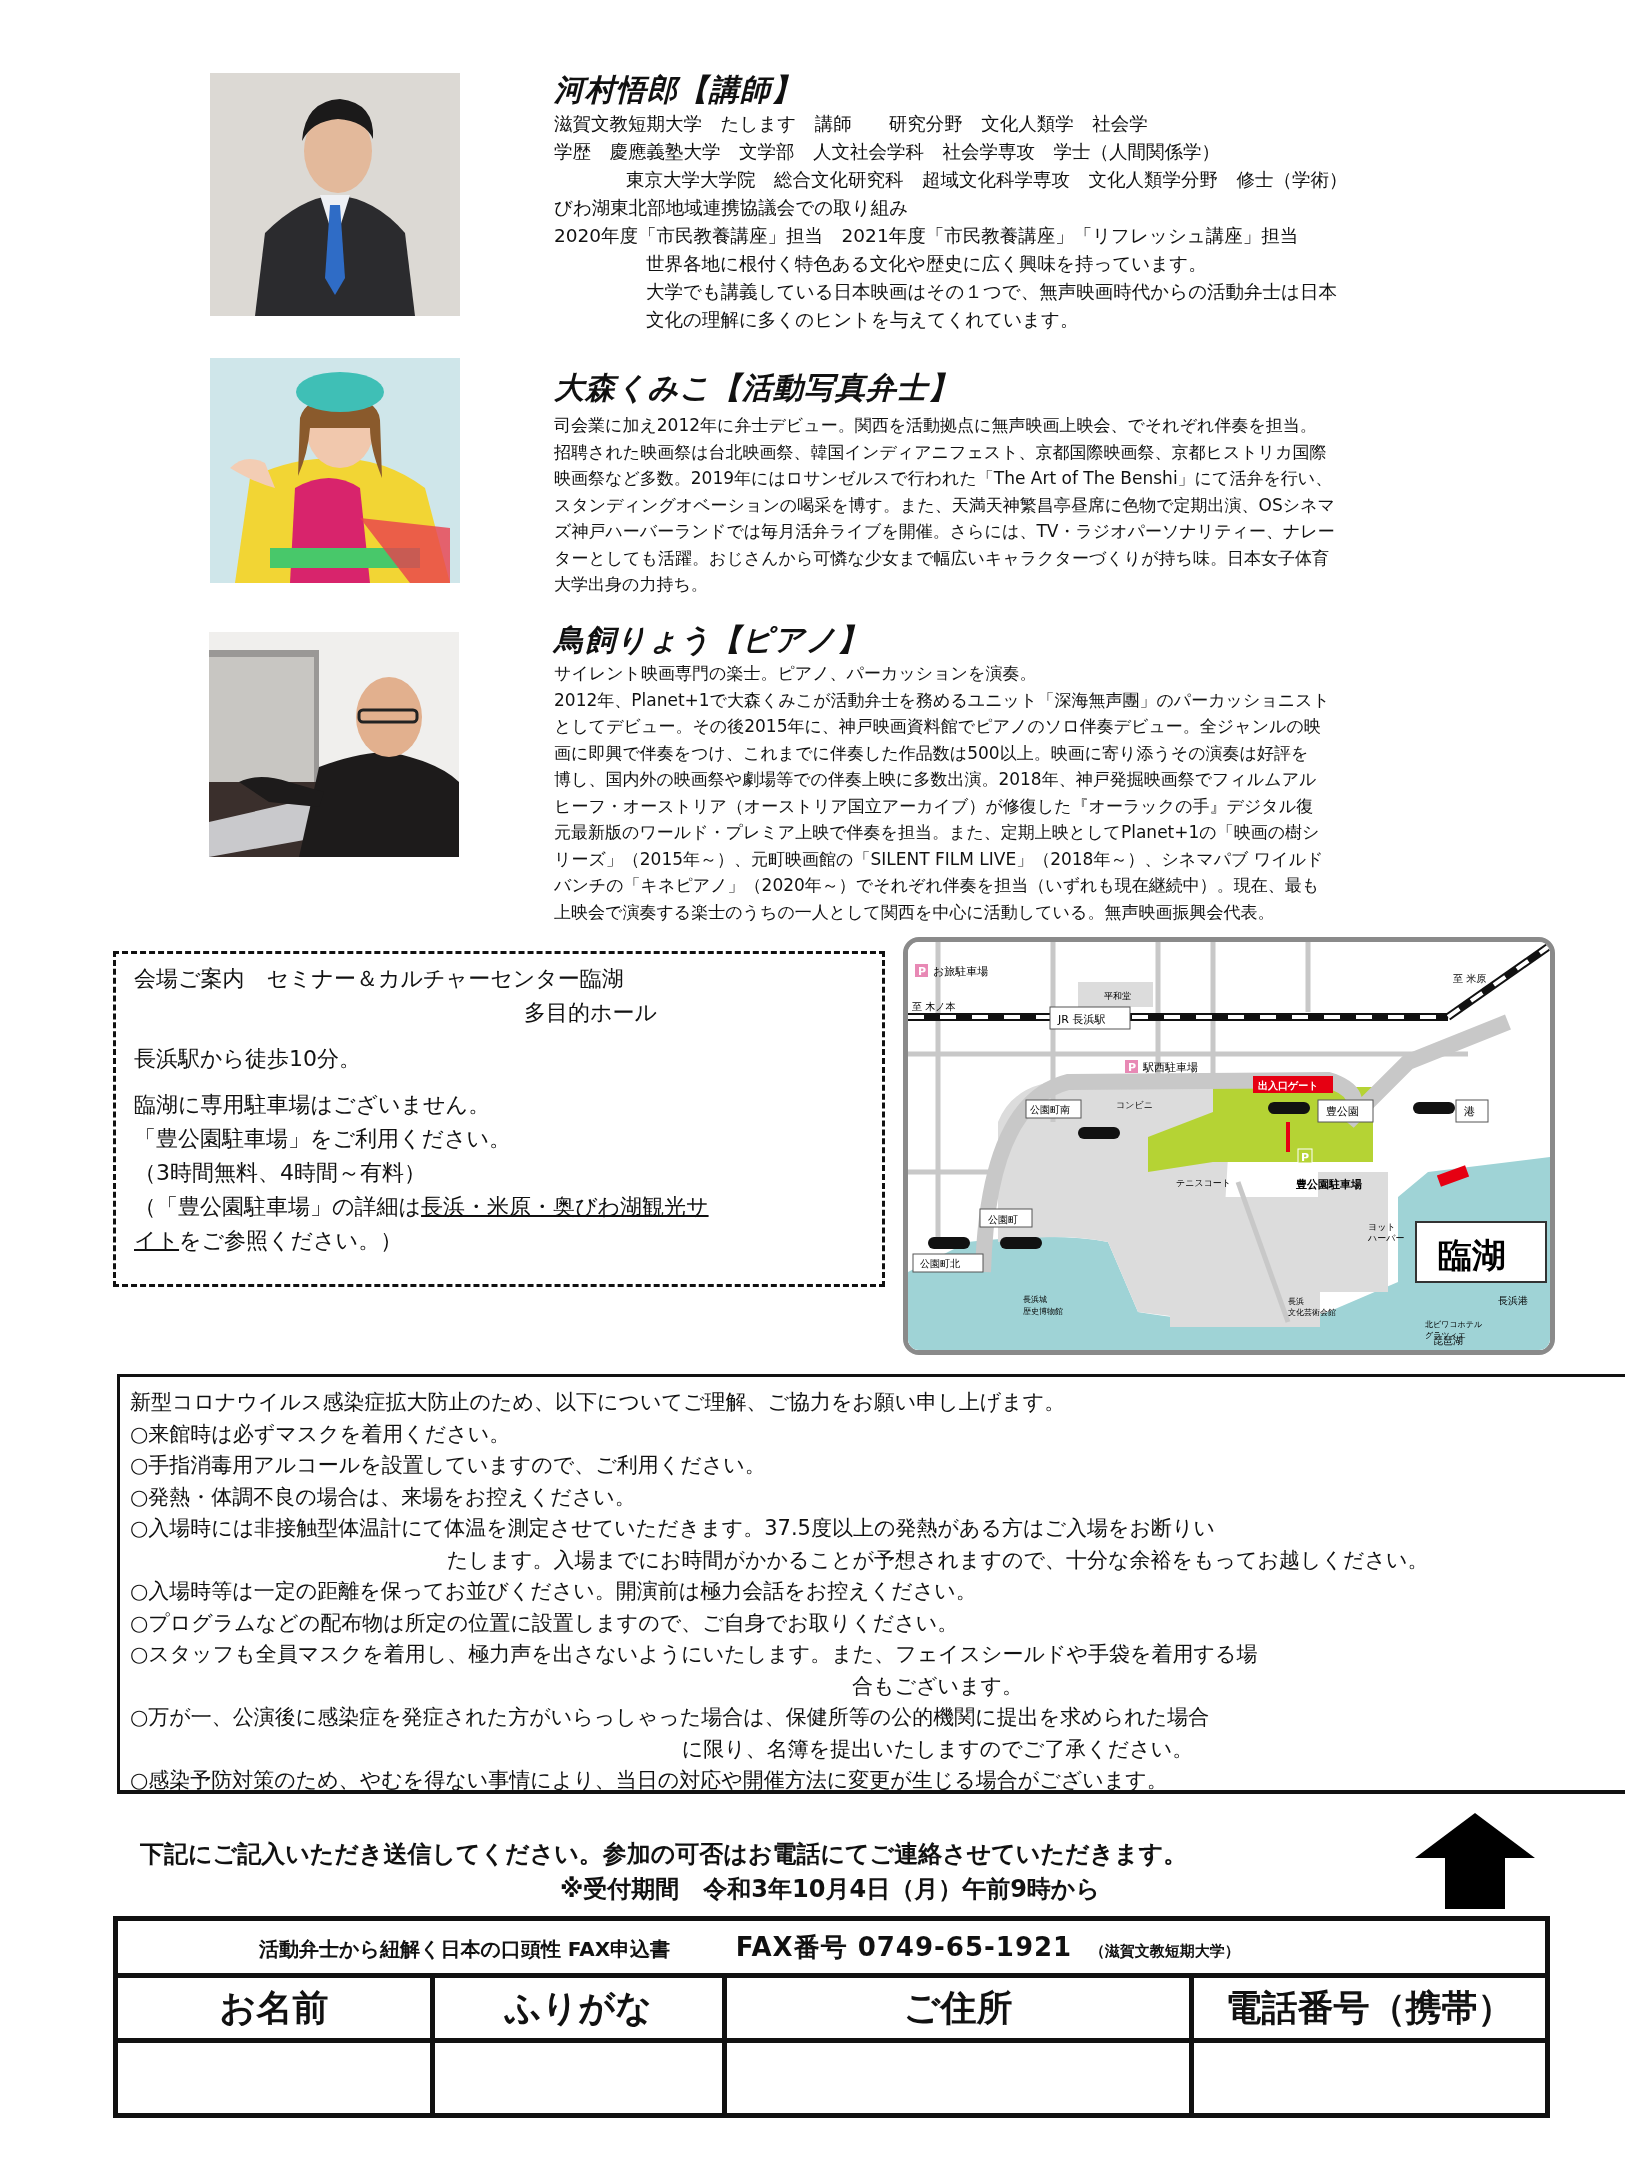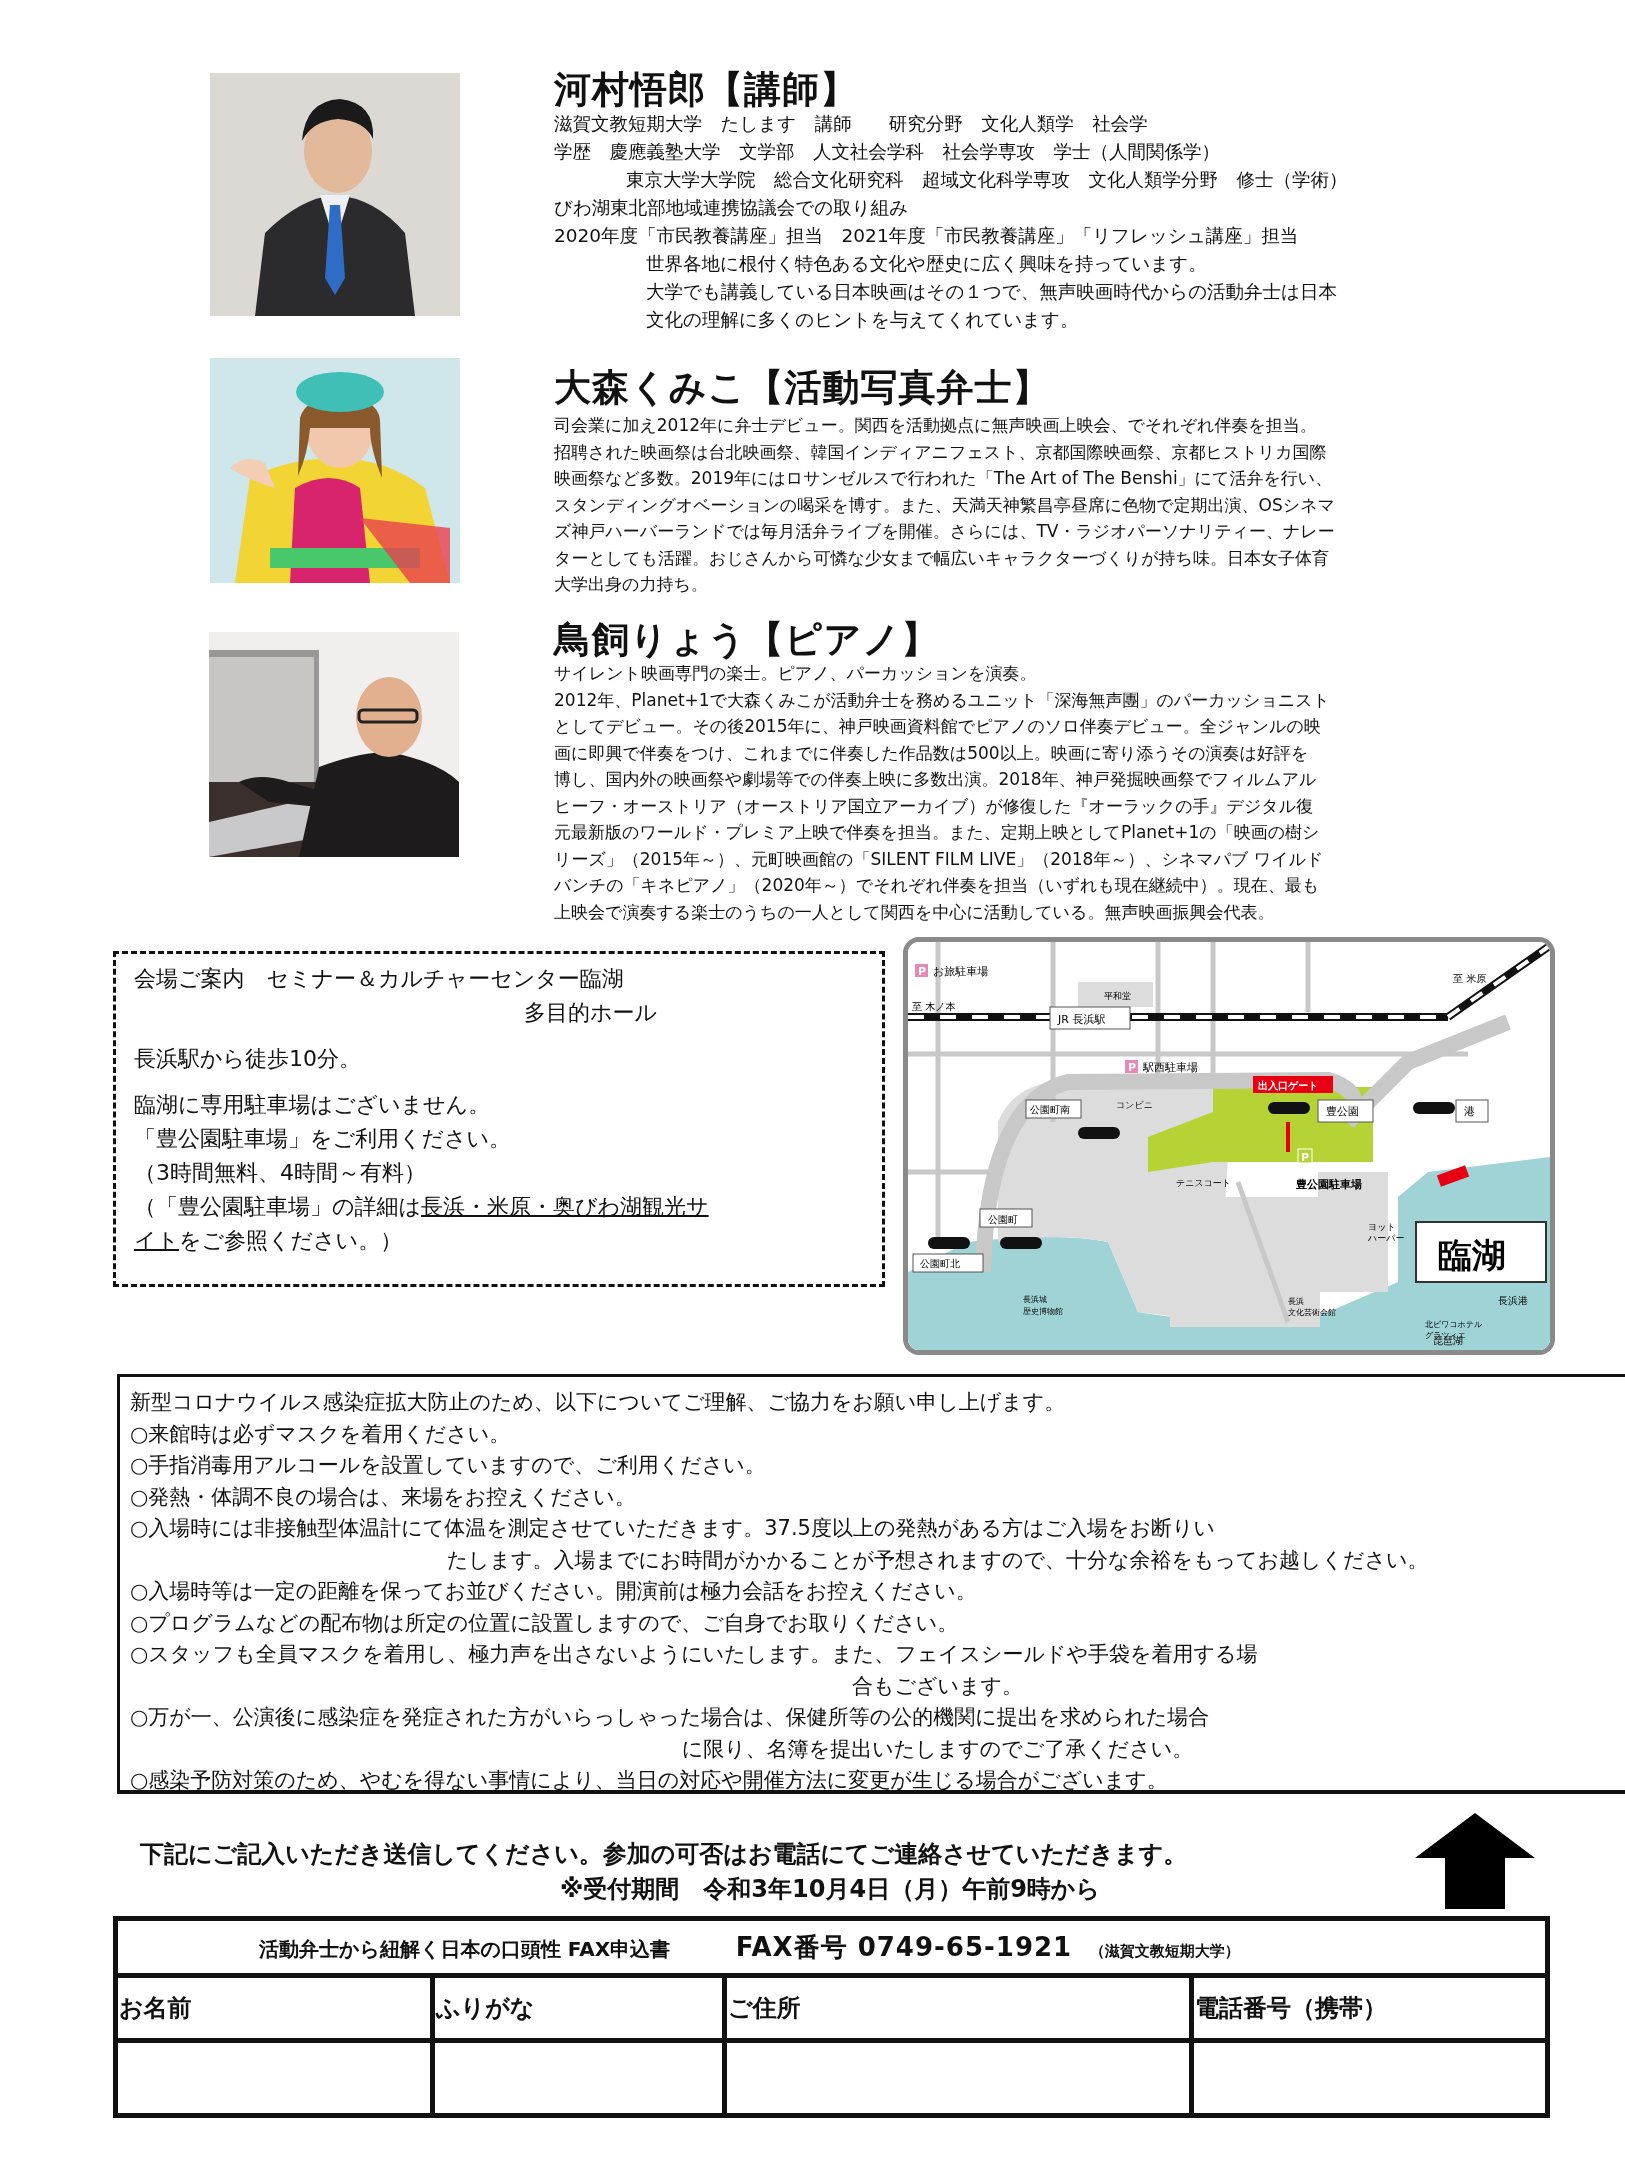--- a/index.html
+++ b/index.html
@@ -3,21 +3,21 @@
 <meta charset="utf-8">
 <style>
   html,body{margin:0;padding:0;background:#fff;}
   body{width:1625px;height:2183px;position:relative;overflow:hidden;color:#111;
        font-family:"DejaVu Sans","Liberation Sans",sans-serif;}
   .abs{position:absolute;}
   
   .photo{position:absolute;width:250px;overflow:hidden;}
   .photo svg{display:block;width:100%;height:100%;}
   
-  .pname{font-size:37px;font-weight:bold;letter-spacing:1px;line-height:40px;white-space:nowrap;}
+  .pname{font-size:30px;font-weight:bold;letter-spacing:1px;line-height:40px;white-space:nowrap;font-style:italic;}
   .pline{font-size:18.5px;line-height:28px;white-space:nowrap;}
   .pline-sm{font-size:17px;line-height:26.5px;white-space:nowrap;}
   .indent1{padding-left:72px;}
   .indent2{padding-left:92px;}
   
   .venue{position:absolute;left:113px;top:951px;width:772px;height:336px;
          border:3px dashed #111;box-sizing:border-box;padding:8px 0 0 18px;}
   .venue .vl{font-size:22px;font-weight:normal;line-height:34px;white-space:nowrap;}
   .venue .link{text-decoration:underline;text-decoration-thickness:2px;}
   
@@ -31,21 +31,21 @@
   .notice .cont{padding-left:28px;text-align:center;}
   
   .cta1{position:absolute;left:140px;top:1838px;font-size:24px;font-weight:bold;white-space:nowrap;}
   .cta2{position:absolute;left:560px;top:1873px;font-size:24px;font-weight:bold;white-space:nowrap;}
   .uparrow{position:absolute;left:1415px;top:1813px;}
   
   .ftable{position:absolute;left:113px;top:1916px;width:1437px;border-collapse:collapse;}
   .ftable td{border:5px solid #111;}
   .ftitle{height:50px;font-weight:bold;white-space:nowrap;}
   .ftitle span{display:inline-block;}
-  .fh{height:58px;font-size:24px;font-weight:bold;}
+  .fh{height:58px;text-align:center;font-size:36px;font-weight:bold;}
   .fb{height:68px;}
 </style>
 </head>
 <body>
 
 <div class="photo" style="left:210px;top:73px;height:243px;">
   <svg viewBox="0 0 250 243">
     <rect width="250" height="243" fill="#dcd9d4"></rect>
     <path d="M45 243 L55 160 Q90 125 125 122 Q165 125 195 160 L205 243 Z" fill="#2b2b2e"></path>
     <path d="M110 122 L125 170 L140 122 Z" fill="#eef0f4"></path>

